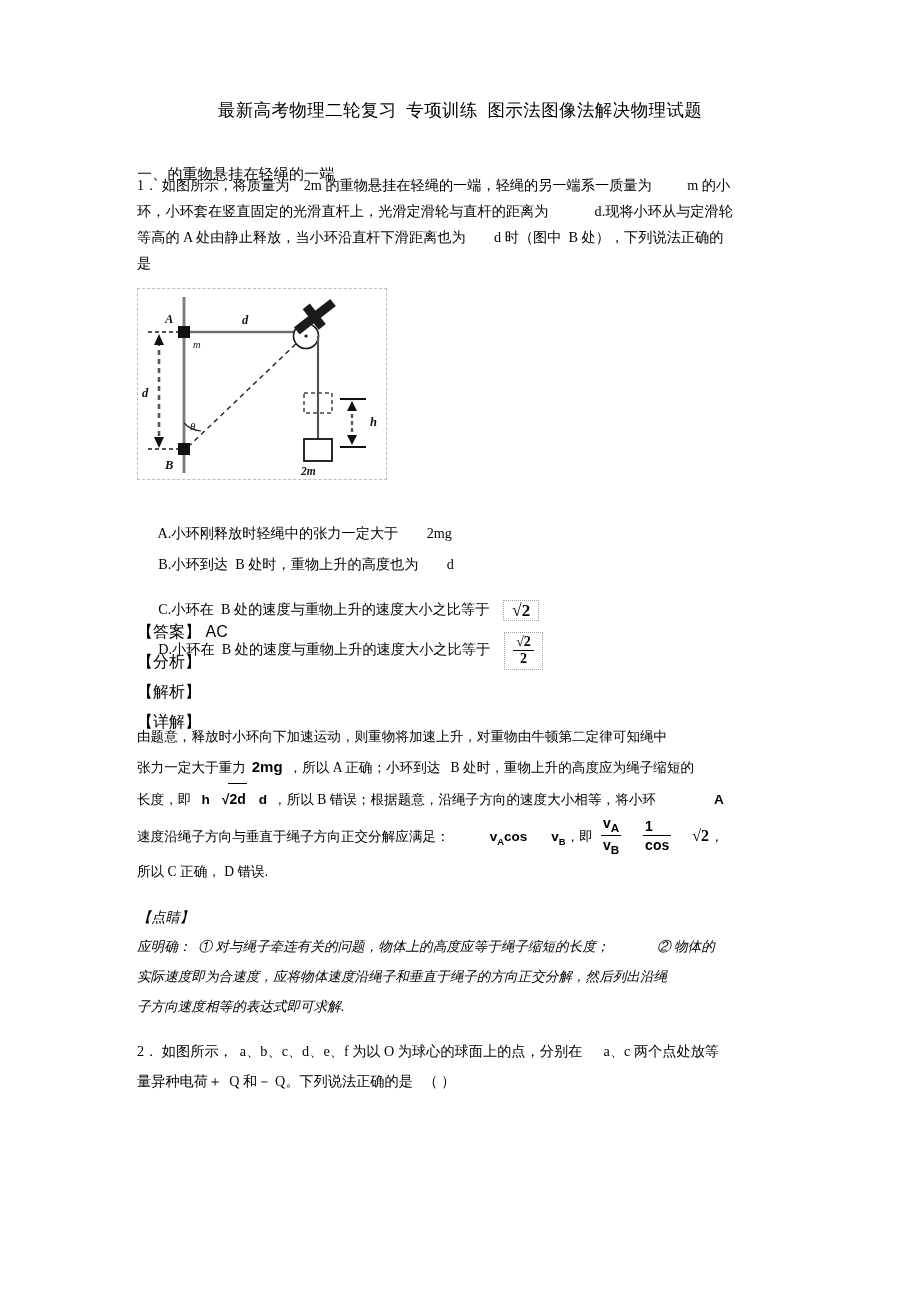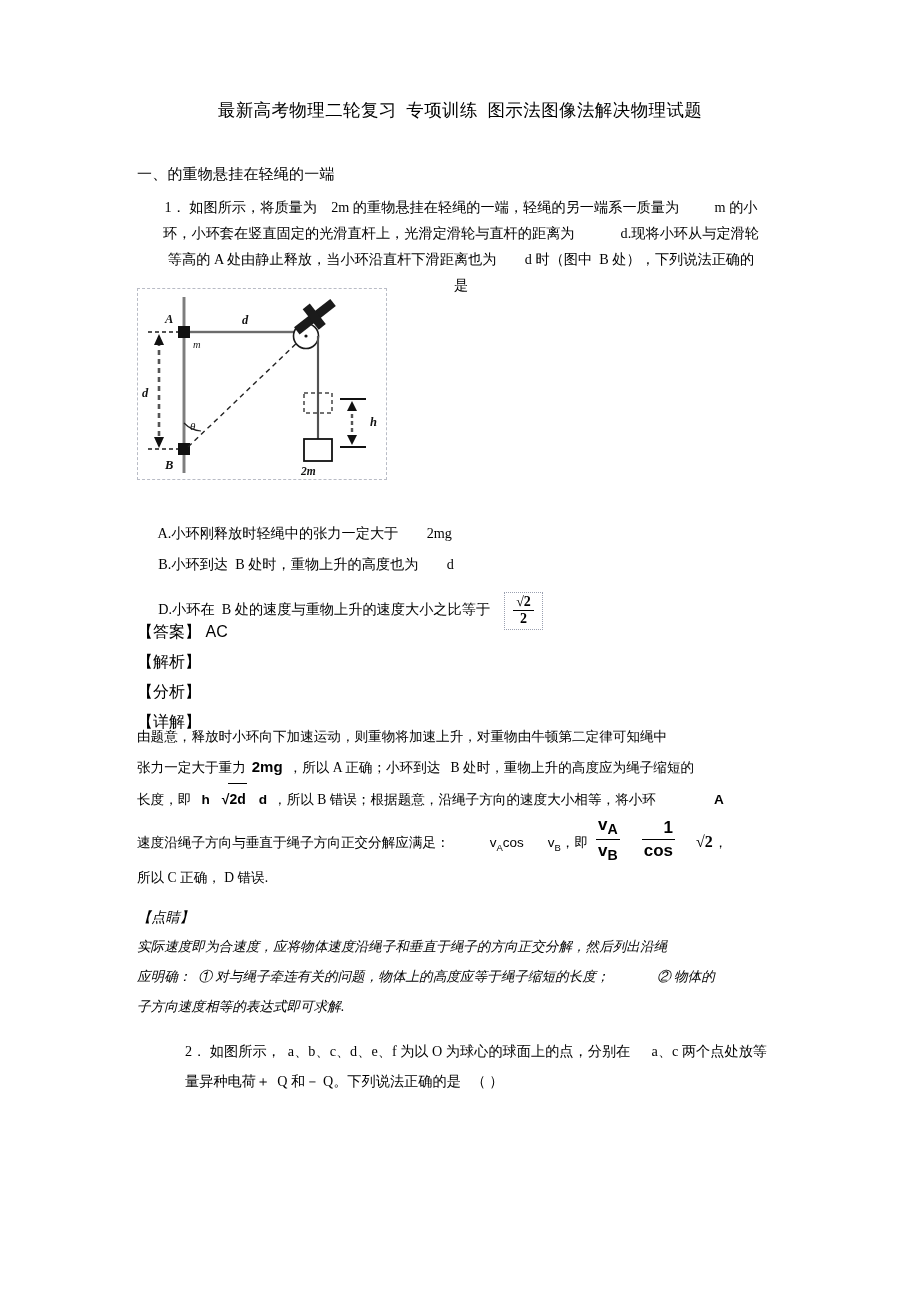--- a/index.html
+++ b/index.html
@@ -116,31 +116,31 @@
     position: relative;
   }
   .rad {
     display: inline-block;
     border-top: 1.3px solid #000;
     padding: 0 1px;
     margin-left: -1px;
   }
   .vsym {
     font-family: "Liberation Sans", sans-serif;
-    font-weight: normal;
+    font-weight: bold;
     font-size: 13.5px;
   }
   .vsym sub { font-size: 9.5px; }
   .frac-inline {
     display: inline-block;
     vertical-align: -9px;
-    text-align: right;
-    font-family: "Liberation Sans", sans-serif;
-    font-weight: bold;
-    font-size: 17px;
+    text-align: left;
+    font-family: "Liberation Sans", sans-serif;
+    font-weight: bold;
+    font-size: 14px;
     line-height: 1.15;
   }
   .frac-inline .num { display: block; border-bottom: 1.3px solid #000; padding: 0 2px 1px 2px; }
   .frac-inline .den { display: block; padding: 1px 2px 0 2px; }
 
   
   .figure {
     position: absolute;
     left: 137px;
     top: 288px;
@@ -161,21 +161,21 @@
 </style>
 </head>
 <body>
 
 <div class="page">
 
   <div class="doc-title">最新高考物理二轮复习  专项训练  图示法图像法解决物理试题</div>
 
   <div class="section-heading">一、的重物悬挂在轻绳的一端</div>
 
-  <div class="q-block" style="top:194px;text-align:center;">
+  <div class="q-block" style="top:172px;">
     <div class="line">1． 如图所示，将质量为    2m 的重物悬挂在轻绳的一端，轻绳的另一端系一质量为          m 的小</div>
     <div class="line">环，小环套在竖直固定的光滑直杆上，光滑定滑轮与直杆的距离为             d.现将小环从与定滑轮</div>
     <div class="line">等高的 A 处由静止释放，当小环沿直杆下滑距离也为        d 时（图中  B 处），下列说法正确的</div>
     <div class="line">是</div>
   </div>
 
   <div class="figure">
     <svg class="fig-inner" viewBox="0 0 248 190" xmlns="http://www.w3.org/2000/svg">
 
       <line x1="46" y1="8" x2="46" y2="184" stroke="#9a9a9a" stroke-width="3.2"></line>
@@ -236,51 +236,54 @@
   <div class="opt-list" style="top:487px;">
 
     <div class="opt-row">
       <span>A.</span><span>小环刚释放时轻绳中的张力一定大于        2mg</span>
     </div>
 
     <div class="opt-row">
       <span>B.</span><span>小环到达  B 处时，重物上升的高度也为        d</span>
     </div>
 
+    <div class="opt-row tall">
+      <span>C.</span><span>小环在  B 处的速度与重物上升的速度大小之比等于</span><span class="formula-box" style="margin-left:14px;"><span class="sqrt">√2</span></span>
+    </div>
 
     <div class="opt-row tall">
       <span>D.</span><span>小环在  B 处的速度与重物上升的速度大小之比等于</span><span class="formula-box" style="margin-left:14px; padding:2px 8px;"><span class="frac"><span class="num">√2</span><span class="den">2</span></span></span>
     </div>
   </div>
 
   <div class="ans-block" style="top:617px;">
     <div><span>【答案】</span><span style="font-family:'Liberation Sans',sans-serif;">&nbsp;</span><span style="font-family:'Liberation Sans',sans-serif;">AC</span></div>
+    <div>【分析】</div>
     <div>【解析】</div>
-    <div>【分析】</div>
     <div>【详解】</div>
   </div>
 
   <div class="expl-block" style="top:722px;">
 
     <div class="expl-line">由题意，释放时小环向下加速运动，则重物将加速上升，对重物由牛顿第二定律可知绳中</div>
 
     <div class="expl-line"><span>张力一定大于重力</span><span class="sans-b" style="font-size:15px; padding:0 6px;">2mg</span><span>，所以 A 正确；小环到达   B 处时，重物上升的高度应为绳子缩短的</span></div>
 
     <div class="expl-line"><span>长度，即</span><span class="sans-b" style="padding:0 12px 0 10px;">h</span><span class="inline-sqrt-d">√<span class="rad">2d</span></span><span class="sans-b" style="padding:0 6px 0 12px;">d</span><span>，所以 B 错误；根据题意，沿绳子方向的速度大小相等，将小环</span><span class="sans-b" style="padding-left:58px;">A</span></div>
 
     <div class="expl-line"><span>速度沿绳子方向与垂直于绳子方向正交分解应满足：</span><span style="padding-left:40px;" class="vsym">v<sub>A</sub><span>cos</span></span><span class="vsym" style="padding-left:24px;">v<sub>B</sub></span><span>，即</span><span class="frac-inline" style="margin-left:8px;"><span class="num">v<sub>A</sub></span><span class="den">v<sub>B</sub></span></span><span class="frac-inline" style="margin-left:22px;"><span class="num">1</span><span class="den">cos</span></span><span class="sqrt" style="margin-left:20px; font-size:16px;">√2</span><span>，</span></div>
 
     <div class="expl-line">所以 C 正确， D 错误.</div>
   </div>
 
   <div class="expl-block" style="top:902px;font-style:italic;">
     <div style="font-size:14.2px;">【点睛】</div>
+    <div class="expl-line">应明确：  ① 对与绳子牵连有关的问题，物体上的高度应等于绳子缩短的长度；              ② 物体的</div>
     <div class="expl-line">实际速度即为合速度，应将物体速度沿绳子和垂直于绳子的方向正交分解，然后列出沿绳</div>
-    <div class="expl-line">应明确：  ① 对与绳子牵连有关的问题，物体上的高度应等于绳子缩短的长度；              ② 物体的</div>
     <div class="expl-line">子方向速度相等的表达式即可求解.</div>
   </div>
 
-  <div class="q2-block" style="top:1036px;margin-left:48px;">
+  <div class="q2-block" style="top:1036px;">
     <div class="expl-line">2． 如图所示，  a、b、c、d、e、f 为以 O 为球心的球面上的点，分别在      a、c 两个点处放等</div>
     <div class="expl-line">量异种电荷＋  Q 和－ Q。下列说法正确的是   （ ）</div>
   </div>
 
 </div>
 
 </body></html>

